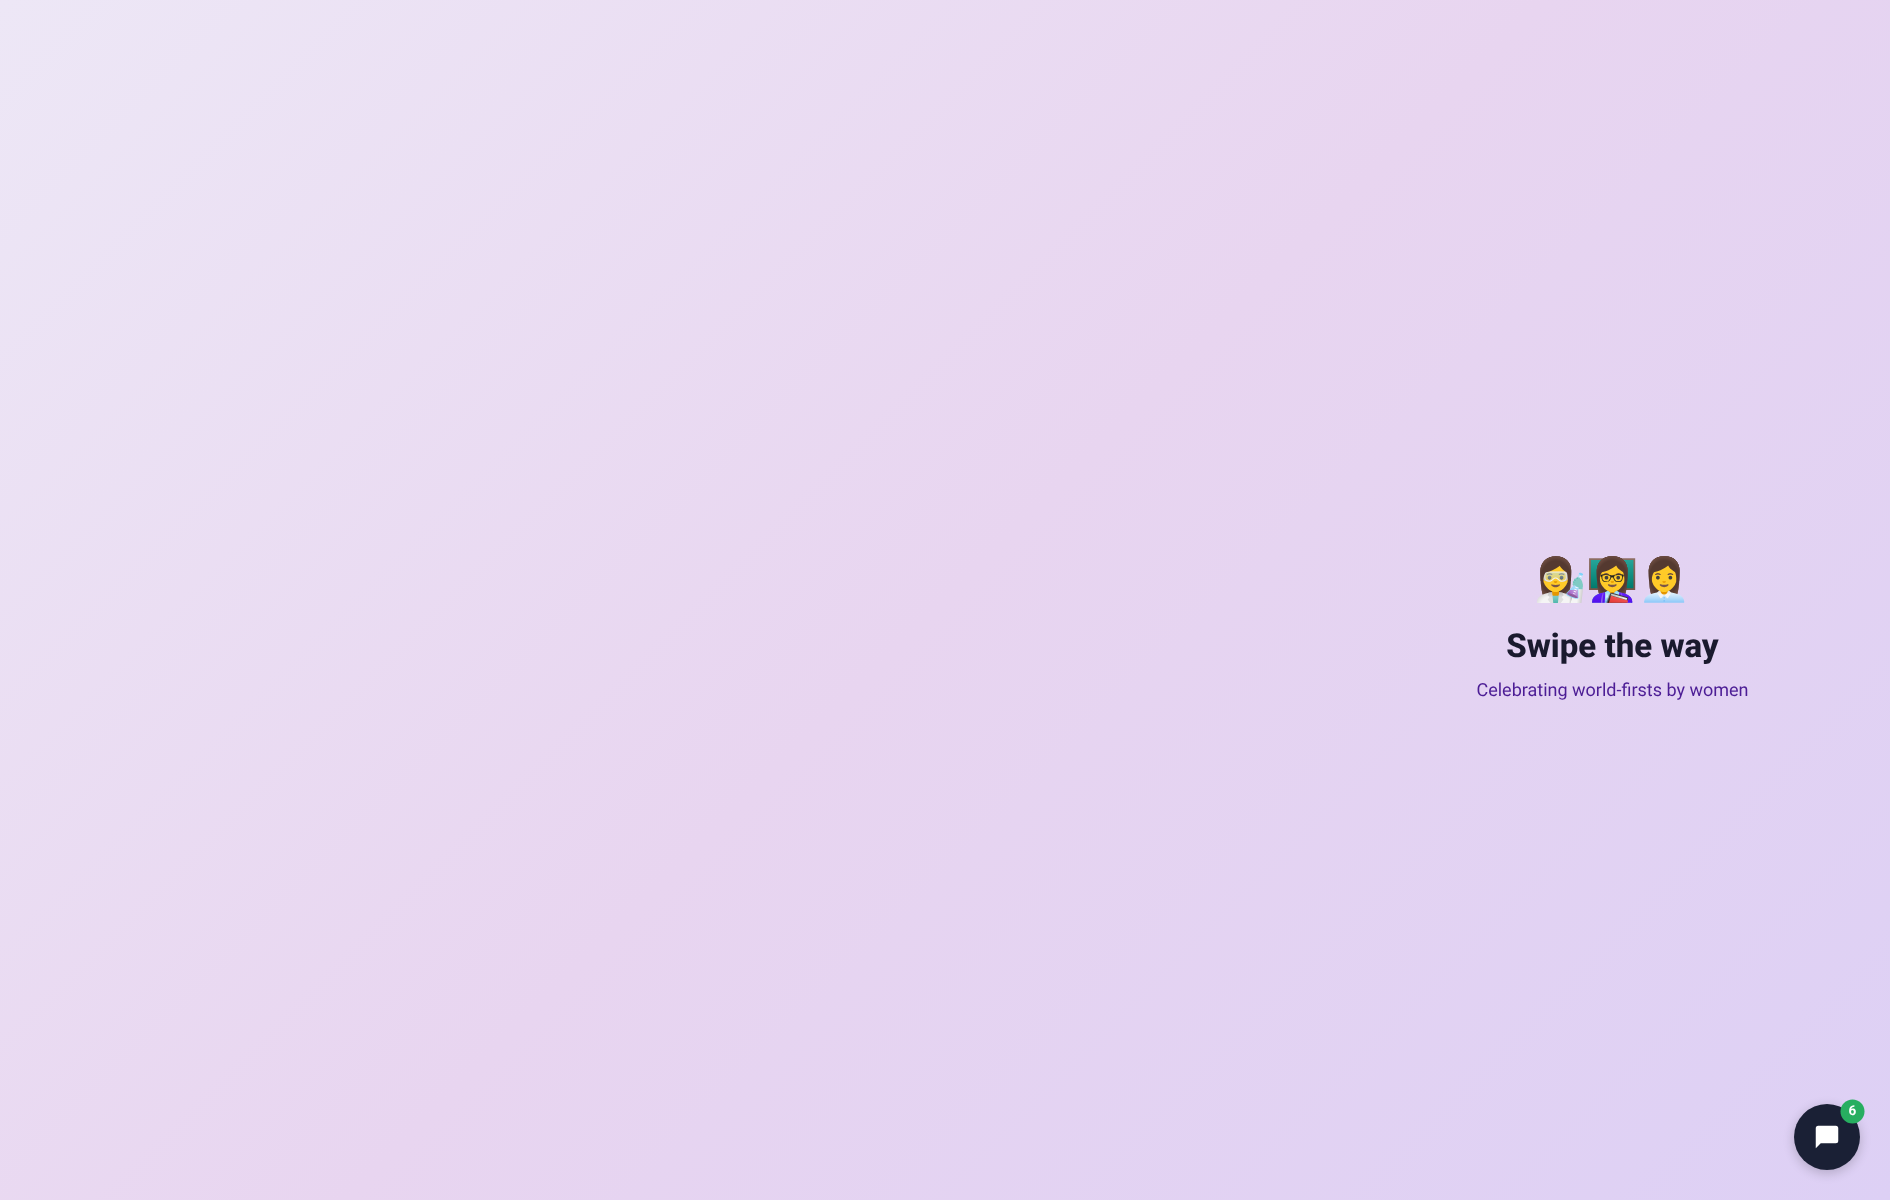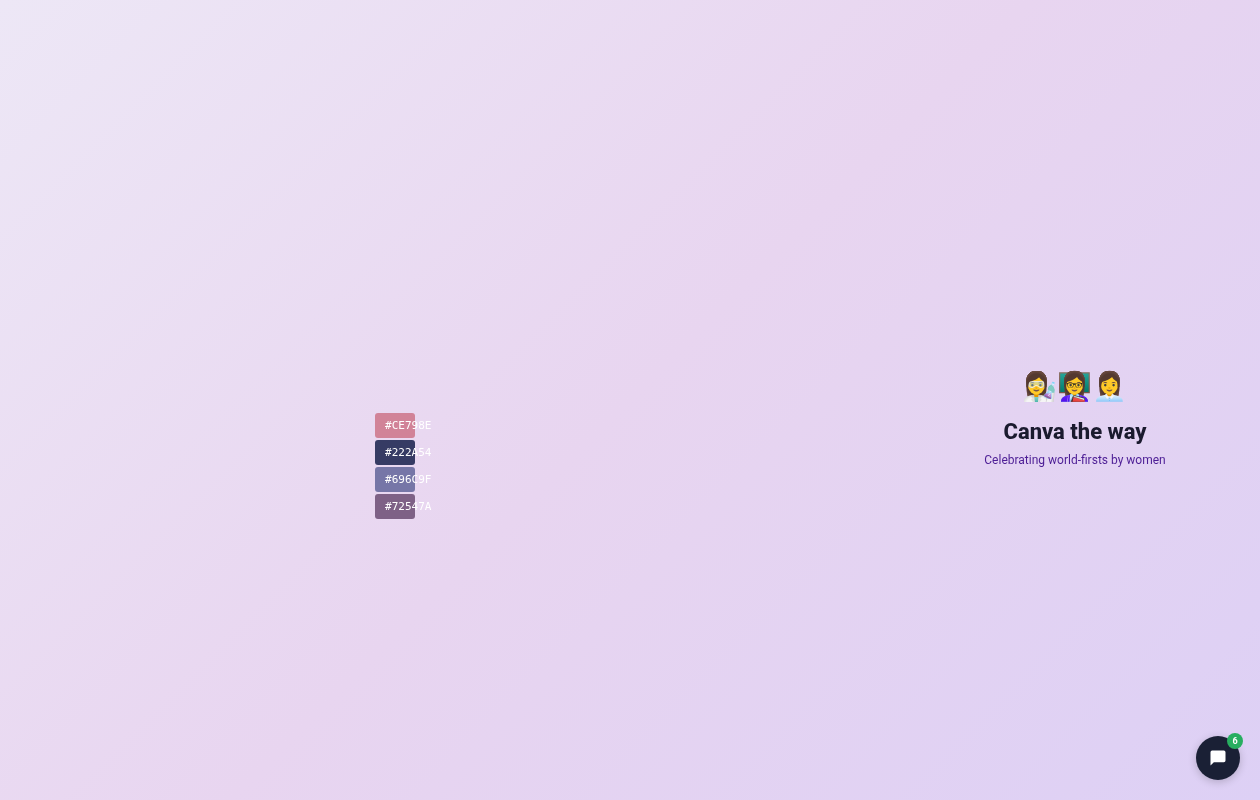--- a/index.html
+++ b/index.html
@@ -624,26 +624,20 @@
         </button>
       </div>
       <div class="card-text">
         <span>Mother nature is brimming with so much beauty t hat we just had to create these color palettes ins pired by sweeping vistas and natural phenomena. 👉 Swipe to check out these gorgeous panorama s. #Des...</span><span class="see-more">See more</span>
       </div>
       <div class="card-image">
         <div class="palette-img">
 
           <div style="position:absolute;inset:0;background:linear-gradient(180deg,#2c1654 0%,#6b3fa0 30%,#8b5e9e 55%,#c4a0b8 75%,#e8d5e8 100%);"></div>
           <div style="position:absolute;bottom:0;left:0;right:0;height:45%;background:linear-gradient(180deg,#5a7a9a 0%,#7a9ab5 40%,#b0c8e0 100%);clip-path:polygon(0 60%,15% 20%,30% 50%,45% 10%,60% 40%,75% 15%,90% 35%,100% 20%,100% 100%,0 100%)"></div>
-          <div style="position:relative;z-index:2;display:flex;flex-direction:column;align-items:center;justify-content:flex-end;height:100%;padding-bottom:10px;gap:2px">
-            <div class="palette-swatch" style="background:rgba(206,121,142,0.9);border-radius:3px">#CE798E</div>
-            <div class="palette-swatch" style="background:rgba(34,42,84,0.9);border-radius:3px">#222A54</div>
-            <div class="palette-swatch" style="background:rgba(105,108,159,0.9);border-radius:3px">#696C9F</div>
-            <div class="palette-swatch" style="background:rgba(114,84,122,0.9);border-radius:3px">#72547A</div>
-          </div>
         </div>
       </div>
       <div class="card-stats">
         <div class="card-stat-line">84,841 people reached</div>
         <div class="card-stat-line2">93,325 impressions</div>
       </div>
       <div class="card-hashtags-label">Hashtags</div>
       <div class="card-hashtags-values">#designedwithcanva</div>
     </div>
 
@@ -756,21 +750,21 @@
         </button>
       </div>
       <div class="card-text">
         <span>For #InternationalWomensDay, we're looking at s ome firsts in women's history and celebrating the trailblazing women who achieved them. Teachers, feel free to use this as a resource for your lessons o...</span><span class="see-more">See more</span>
       </div>
       <div class="card-image">
         <div class="womensday-img">
           <div style="position:absolute;inset:0;background:linear-gradient(135deg,#ede7f6 0%,#e8d5f0 50%,#ddd0f5 100%);"></div>
           <div style="position:relative;z-index:2;display:flex;flex-direction:column;align-items:center;justify-content:center;height:100%;padding:20px;gap:8px">
             <div style="display:flex;gap:10px;margin-bottom:8px;font-size:28px">👩‍🔬👩‍🏫👩‍💼</div>
-            <div class="womensday-title">Canva the way</div>
+            <div class="womensday-title">Swipe the way</div>
             <div class="womensday-subtitle">Celebrating world-firsts by women</div>
           </div>
         </div>
       </div>
       <div class="card-stats">
         <div class="card-stat-line">57,178 people reached</div>
         <div class="card-stat-line2">62,895 impressions</div>
       </div>
       <div class="card-hashtags-label">Hashtags</div>
       <div class="card-hashtags-values">#internationalwomensday</div>

